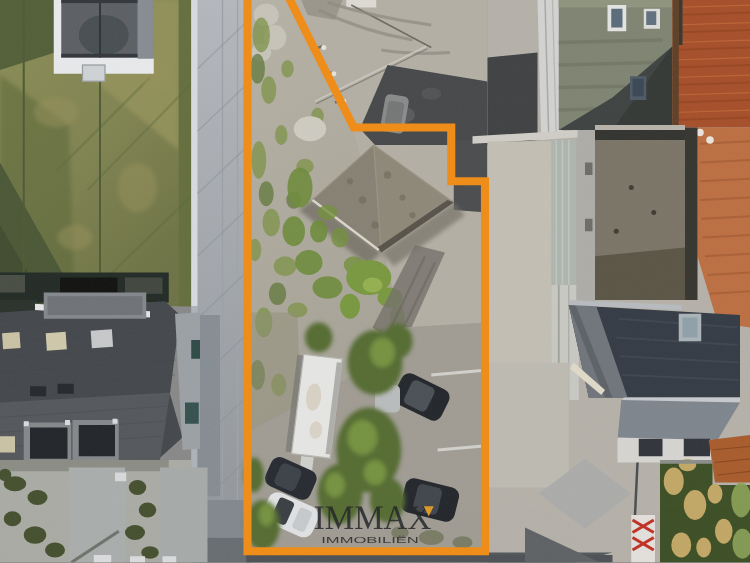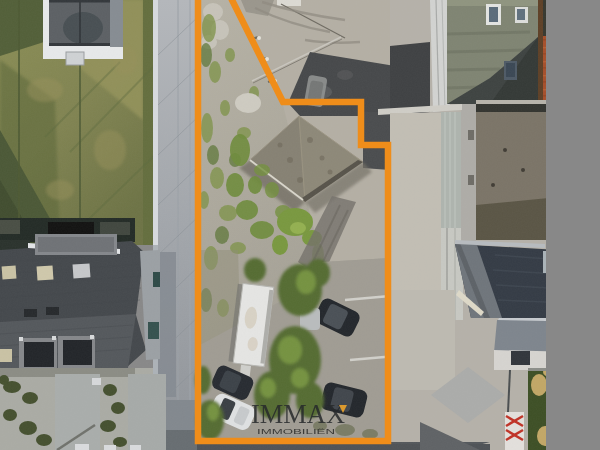--- a/index.html
+++ b/index.html
@@ -1,16 +1,16 @@
 <!DOCTYPE html>
 <html><head>
 <meta charset="utf-8">
 <style>
   html,body{margin:0;padding:0;background:#888;}
-  #scene{position:relative;width:546px;height:450px;overflow:hidden;}
+  #scene{position:relative;width:600px;height:450px;overflow:hidden;}
 </style>
 </head>
 <body>
 <div id="scene">
 <svg width="600" height="450" viewBox="0 0 600 450">
 <defs>
   <linearGradient id="lawn" x1="0" y1="0" x2="0.6" y2="1">
     <stop offset="0" stop-color="#8b8e55"></stop>
     <stop offset="0.55" stop-color="#808351"></stop>
     <stop offset="1" stop-color="#6d7345"></stop>

